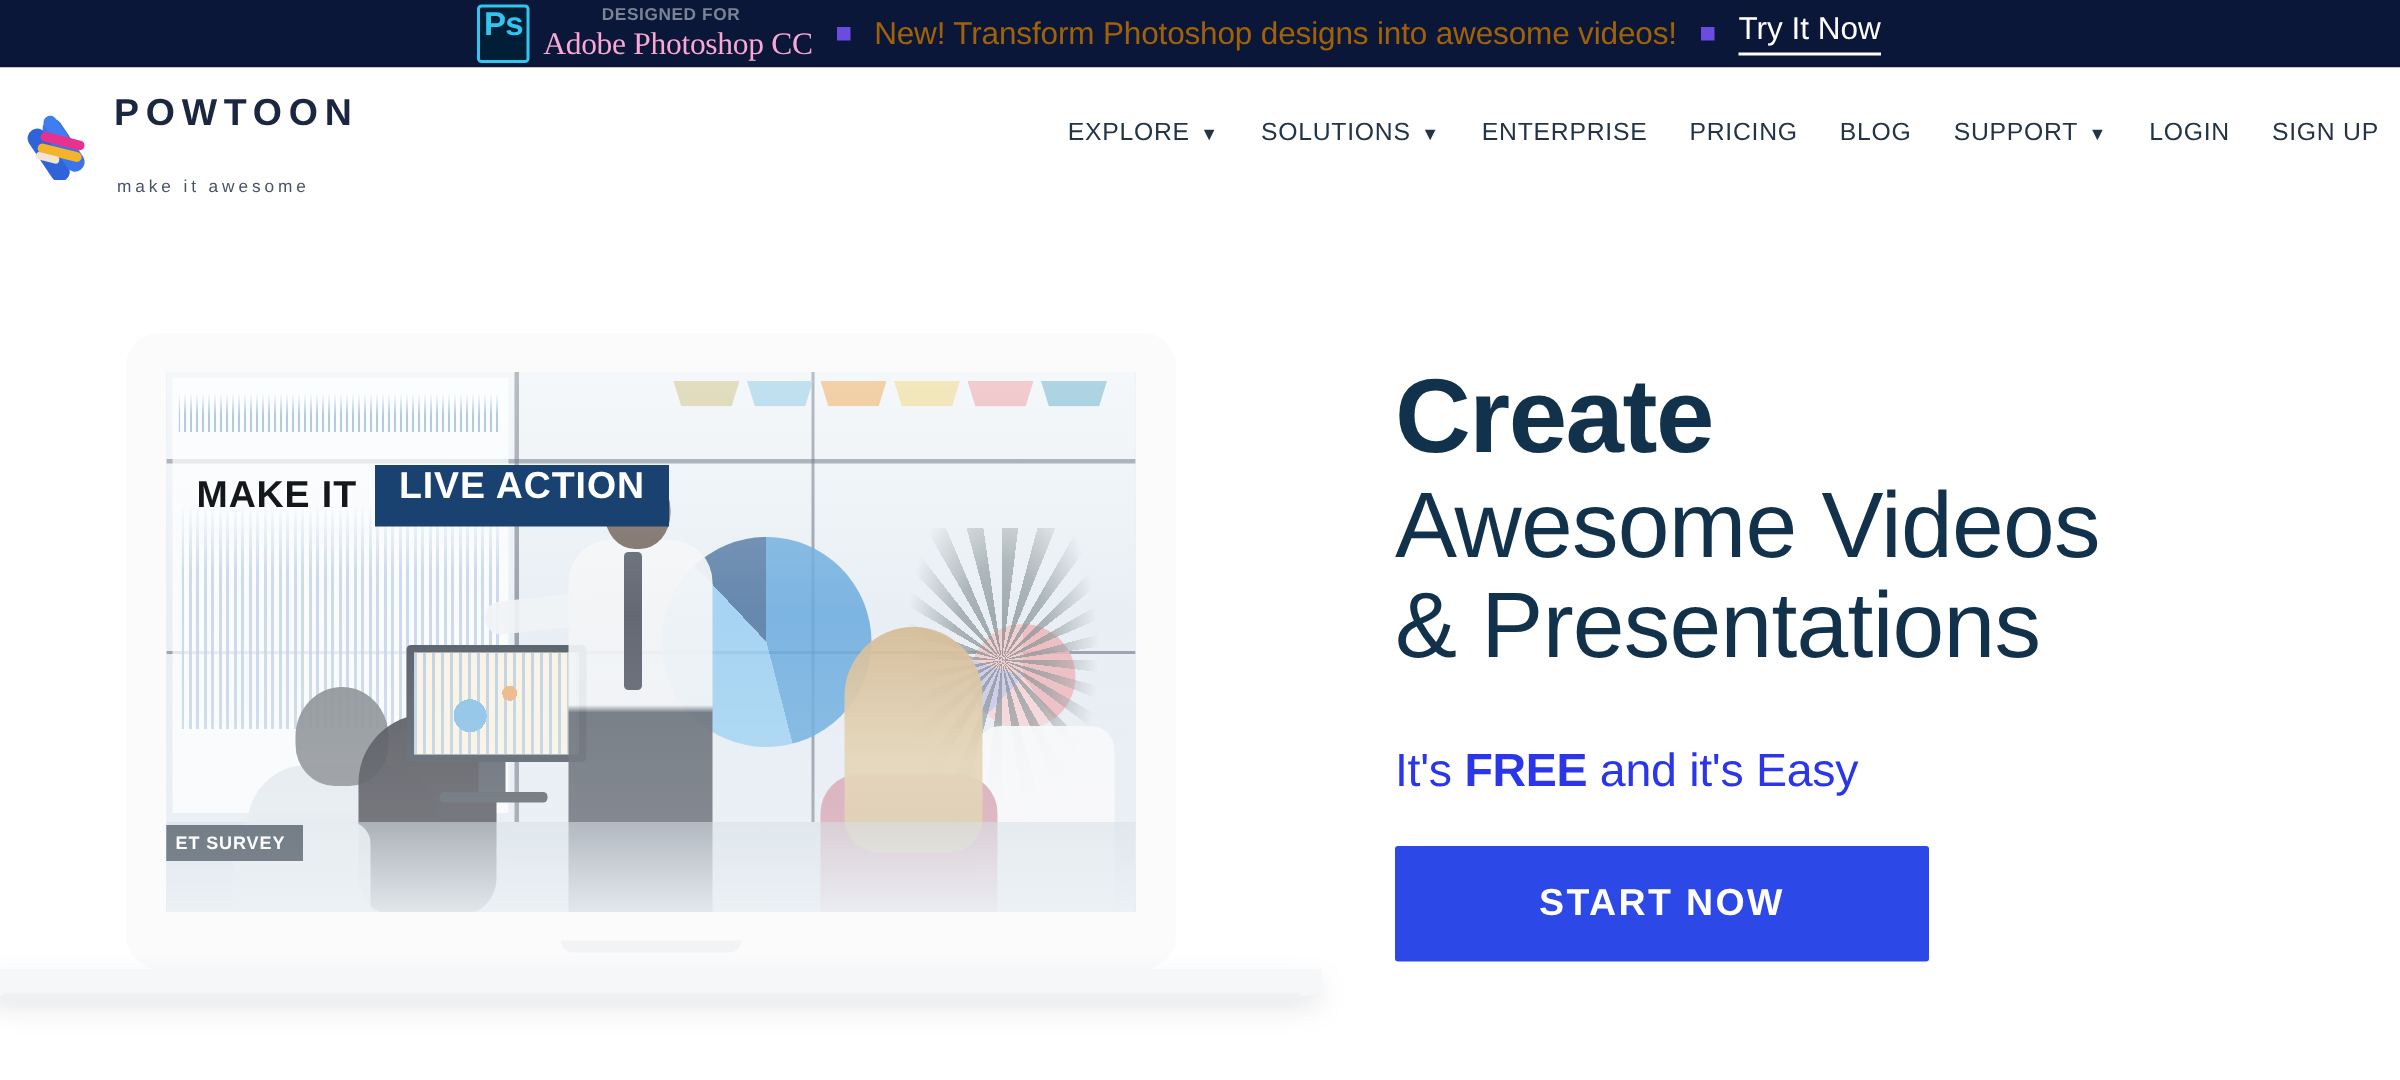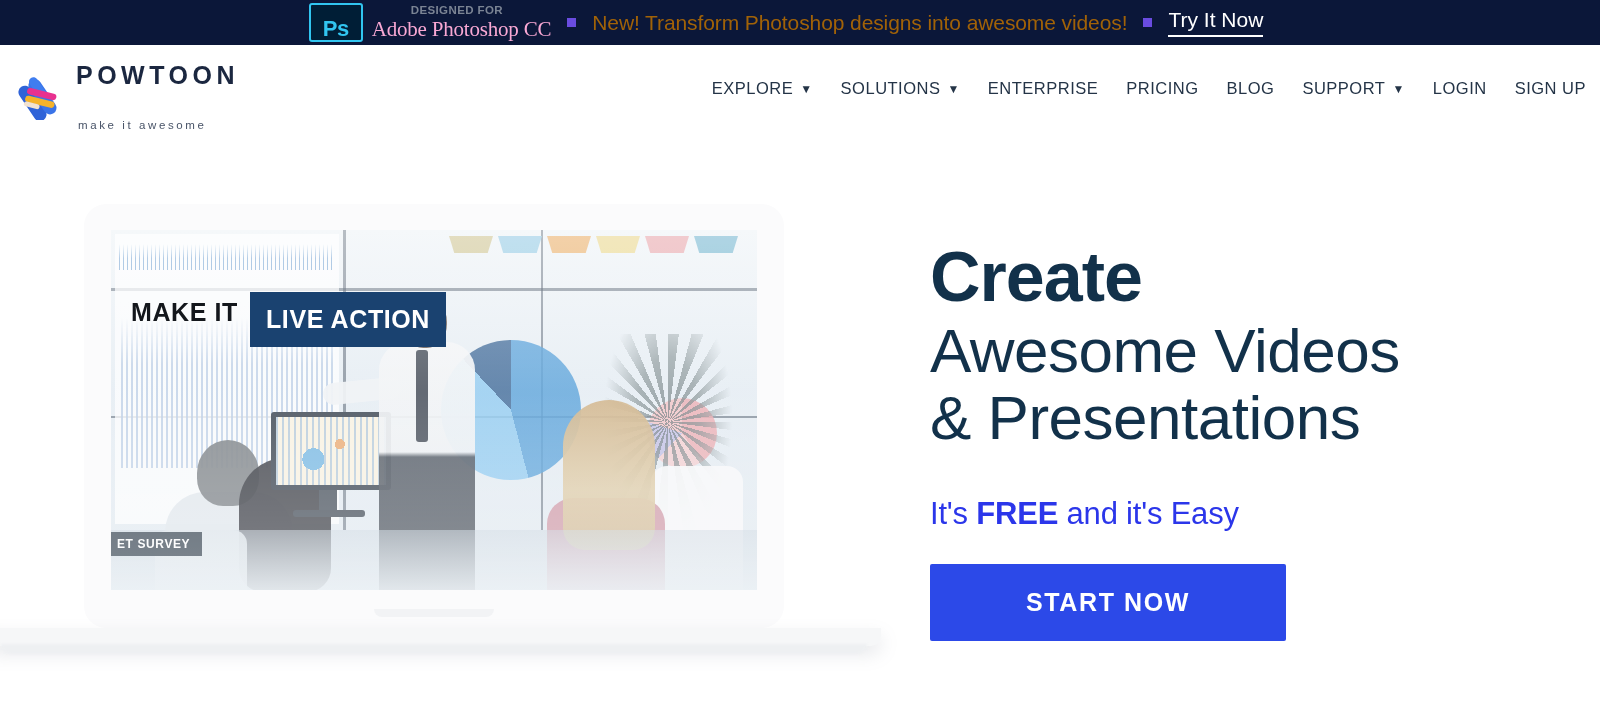--- a/index.html
+++ b/index.html
@@ -31,27 +31,27 @@
     justify-content: center;
     gap: 0px;
   }
   .promo-inner {
     display: flex;
     align-items: center;
     gap: 0px;
     transform: translateX(-14px);
   }
   .ps-badge {
-    width: 54px;
+    width: 35px;
     height: 39px;
     background: #001e36;
     border: 2px solid #31c5f0;
     border-radius: 3px;
     display: flex;
-    align-items: flex-end;
+    align-items: flex-start;
     justify-content: center;
     box-sizing: border-box;
     flex: none;
   }
   .ps-badge span {
     color: #31c5f0;
     font-size: 22px;
     font-weight: bold;
     letter-spacing: -0.5px;
     line-height: 1;
@@ -181,21 +181,21 @@
     position: absolute;
     top: 132px; left: 0;
     width: 1600px;
     height: 588px;
   }
 
   
   .laptop {
     position: absolute;
     left: 84px;
-    top: 72px;
+    top: 90px;
     width: 700px;
     text-align: center;
   }
   .laptop-lid {
     width: 700px;
     height: 424px;
     background: #fbfbfc;
     border-radius: 22px;
     box-sizing: border-box;
     padding: 26px 27px 38px 27px;
@@ -462,21 +462,21 @@
     padding: 7px 12px 7px 0;
     text-shadow: 0 0 6px rgba(255,255,255,0.9);
     line-height: 1.08;
   }
   .caption-b {
     background: #1a4270;
     color: #ffffff;
     font-size: 25px;
     font-weight: bold;
     letter-spacing: 0.6px;
-    padding: 14px 16px;
+    padding: 1px 16px;
     line-height: 1.08;
   }
 
   
   .hero-copy {
     position: absolute;
     left: 930px;
     top: 108px;
     width: 640px;
   }

